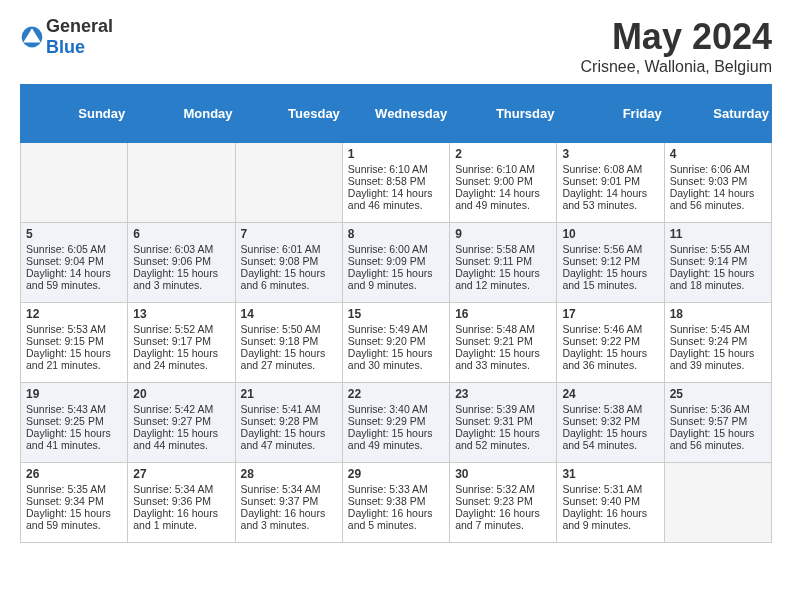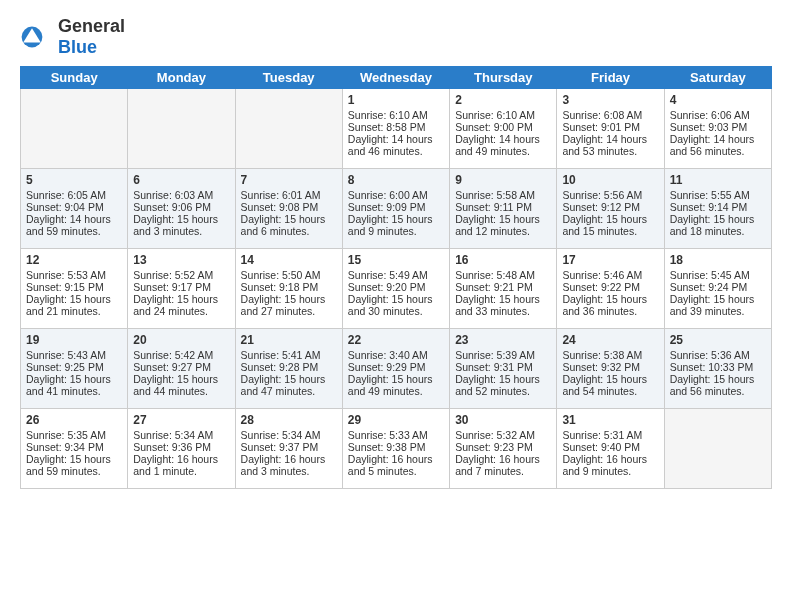--- a/index.html
+++ b/index.html
@@ -15,21 +15,21 @@
     }
     .header-row {
       display: flex;
       justify-content: space-between;
       align-items: flex-start;
       margin-bottom: 8px;
     }
     .logo {
       display: flex;
       align-items: center;
-      gap: 14px;
+      gap: 2px;
     }
     .logo-text-general {
       font-size: 18px;
       font-weight: bold;
       color: #333;
     }
     .logo-text-blue {
       font-size: 18px;
       font-weight: bold;
       color: #1a6fc4;
@@ -52,24 +52,24 @@
       color: #333;
     }
     table {
       width: 100%;
       border-collapse: collapse;
       table-layout: fixed;
     }
     .day-header {
       background-color: #2a7dc9;
       color: #fff;
-      text-align: center;
+      text-align: right;
       font-weight: bold;
       font-size: 13px;
-      padding: 3px 2px;
+      padding: 21px 2px;
       border: 1px solid #2a7dc9;
     }
     td {
       border: 1px solid #ccc;
       vertical-align: top;
       padding: 4px 5px;
       font-size: 10.5px;
       color: #333;
       height: 80px;
     }
@@ -99,20 +99,24 @@
   <div class="header-row">
     <div class="logo">
       <svg class="logo-icon" viewBox="0 0 30 30">
         <circle cx="15" cy="15" r="13" fill="#2a7dc9"></circle>
         <polygon points="15,4 26,22 4,22" fill="white"></polygon>
       </svg>
       <div>
         <span class="logo-text-general">General</span><br>
         <span class="logo-text-blue">Blue</span>
       </div>
+    </div>
+    <div class="title-block">
+      <div class="main-title">May 2024</div>
+      <div class="subtitle">Crisnee, Wallonia, Belgium</div>
     </div>
   </div>
 
   <table>
     <thead>
       <tr>
         <th class="day-header">Sunday</th>
         <th class="day-header">Monday</th>
         <th class="day-header">Tuesday</th>
         <th class="day-header">Wednesday</th>
@@ -296,21 +300,21 @@
           <td>
         <span class="day-num">24</span>
         <span>Sunrise: 5:38 AM</span><br>
         <span>Sunset: 9:32 PM</span><br>
         <span>Daylight: 15 hours</span><br>
         <span>and 54 minutes.</span>
       </td>
           <td>
         <span class="day-num">25</span>
         <span>Sunrise: 5:36 AM</span><br>
-        <span>Sunset: 10:33 PM</span><br>
+        <span>Sunset: 9:57 PM</span><br>
         <span>Daylight: 15 hours</span><br>
         <span>and 56 minutes.</span>
       </td>
         </tr>
         <tr class="row-white">
           <td>
         <span class="day-num">26</span>
         <span>Sunrise: 5:35 AM</span><br>
         <span>Sunset: 9:34 PM</span><br>
         <span>Daylight: 15 hours</span><br>

